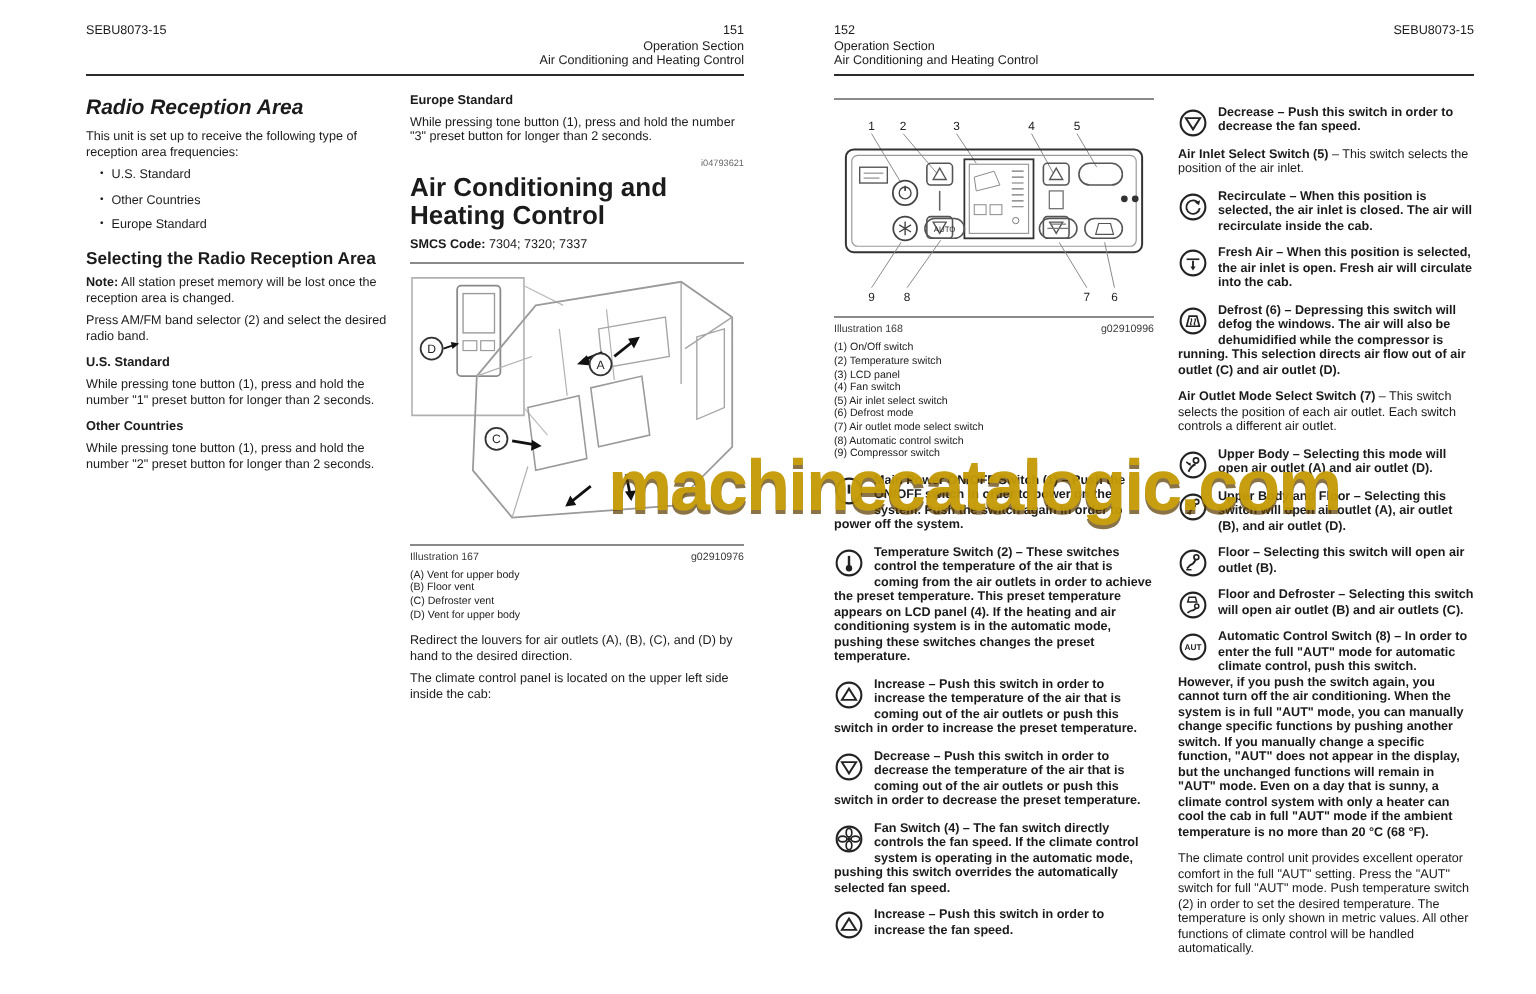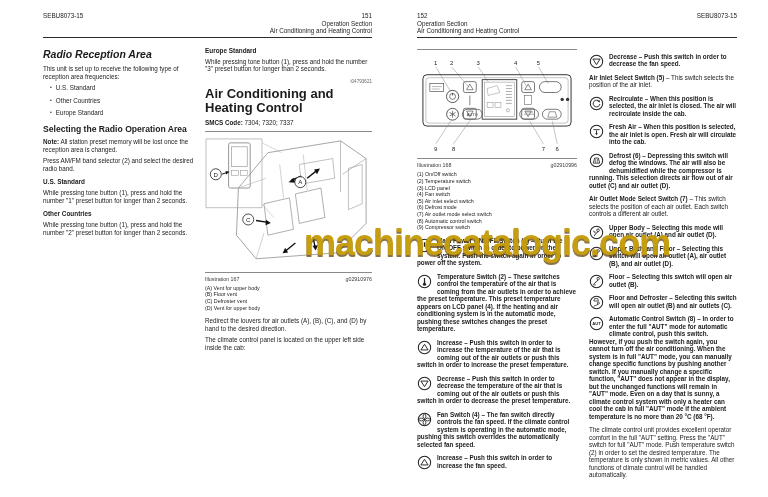--- a/index.html
+++ b/index.html
@@ -129,21 +129,21 @@
   </div>
   <div class="cols">
     <div class="c1">
       <h1>Radio Reception Area</h1>
       <p class="t">This unit is set up to receive the following type of reception area frequencies:</p>
       <ul>
         <li>U.S. Standard</li>
         <li>Other Countries</li>
         <li>Europe Standard</li>
       </ul>
-      <h2>Selecting the Radio Operation Area</h2>
+      <h2>Selecting the Radio Reception Area</h2>
       <p class="t"><span class="b">Note:</span><span> All station preset memory will be lost once the reception area is changed.</span></p>
       <p class="t">Press AM/FM band selector (2) and select the desired radio band.</p>
       <h3>U.S. Standard</h3>
       <p class="t">While pressing tone button (1), press and hold the number "1" preset button for longer than 2 seconds.</p>
       <h3>Other Countries</h3>
       <p class="t">While pressing tone button (1), press and hold the number "2" preset button for longer than 2 seconds.</p>
     </div>
     <div class="c2">
       <h3 style="margin-top:2px">Europe Standard</h3>
       <p class="t">While pressing tone button (1), press and hold the number "3" preset button for longer than 2 seconds.</p>

